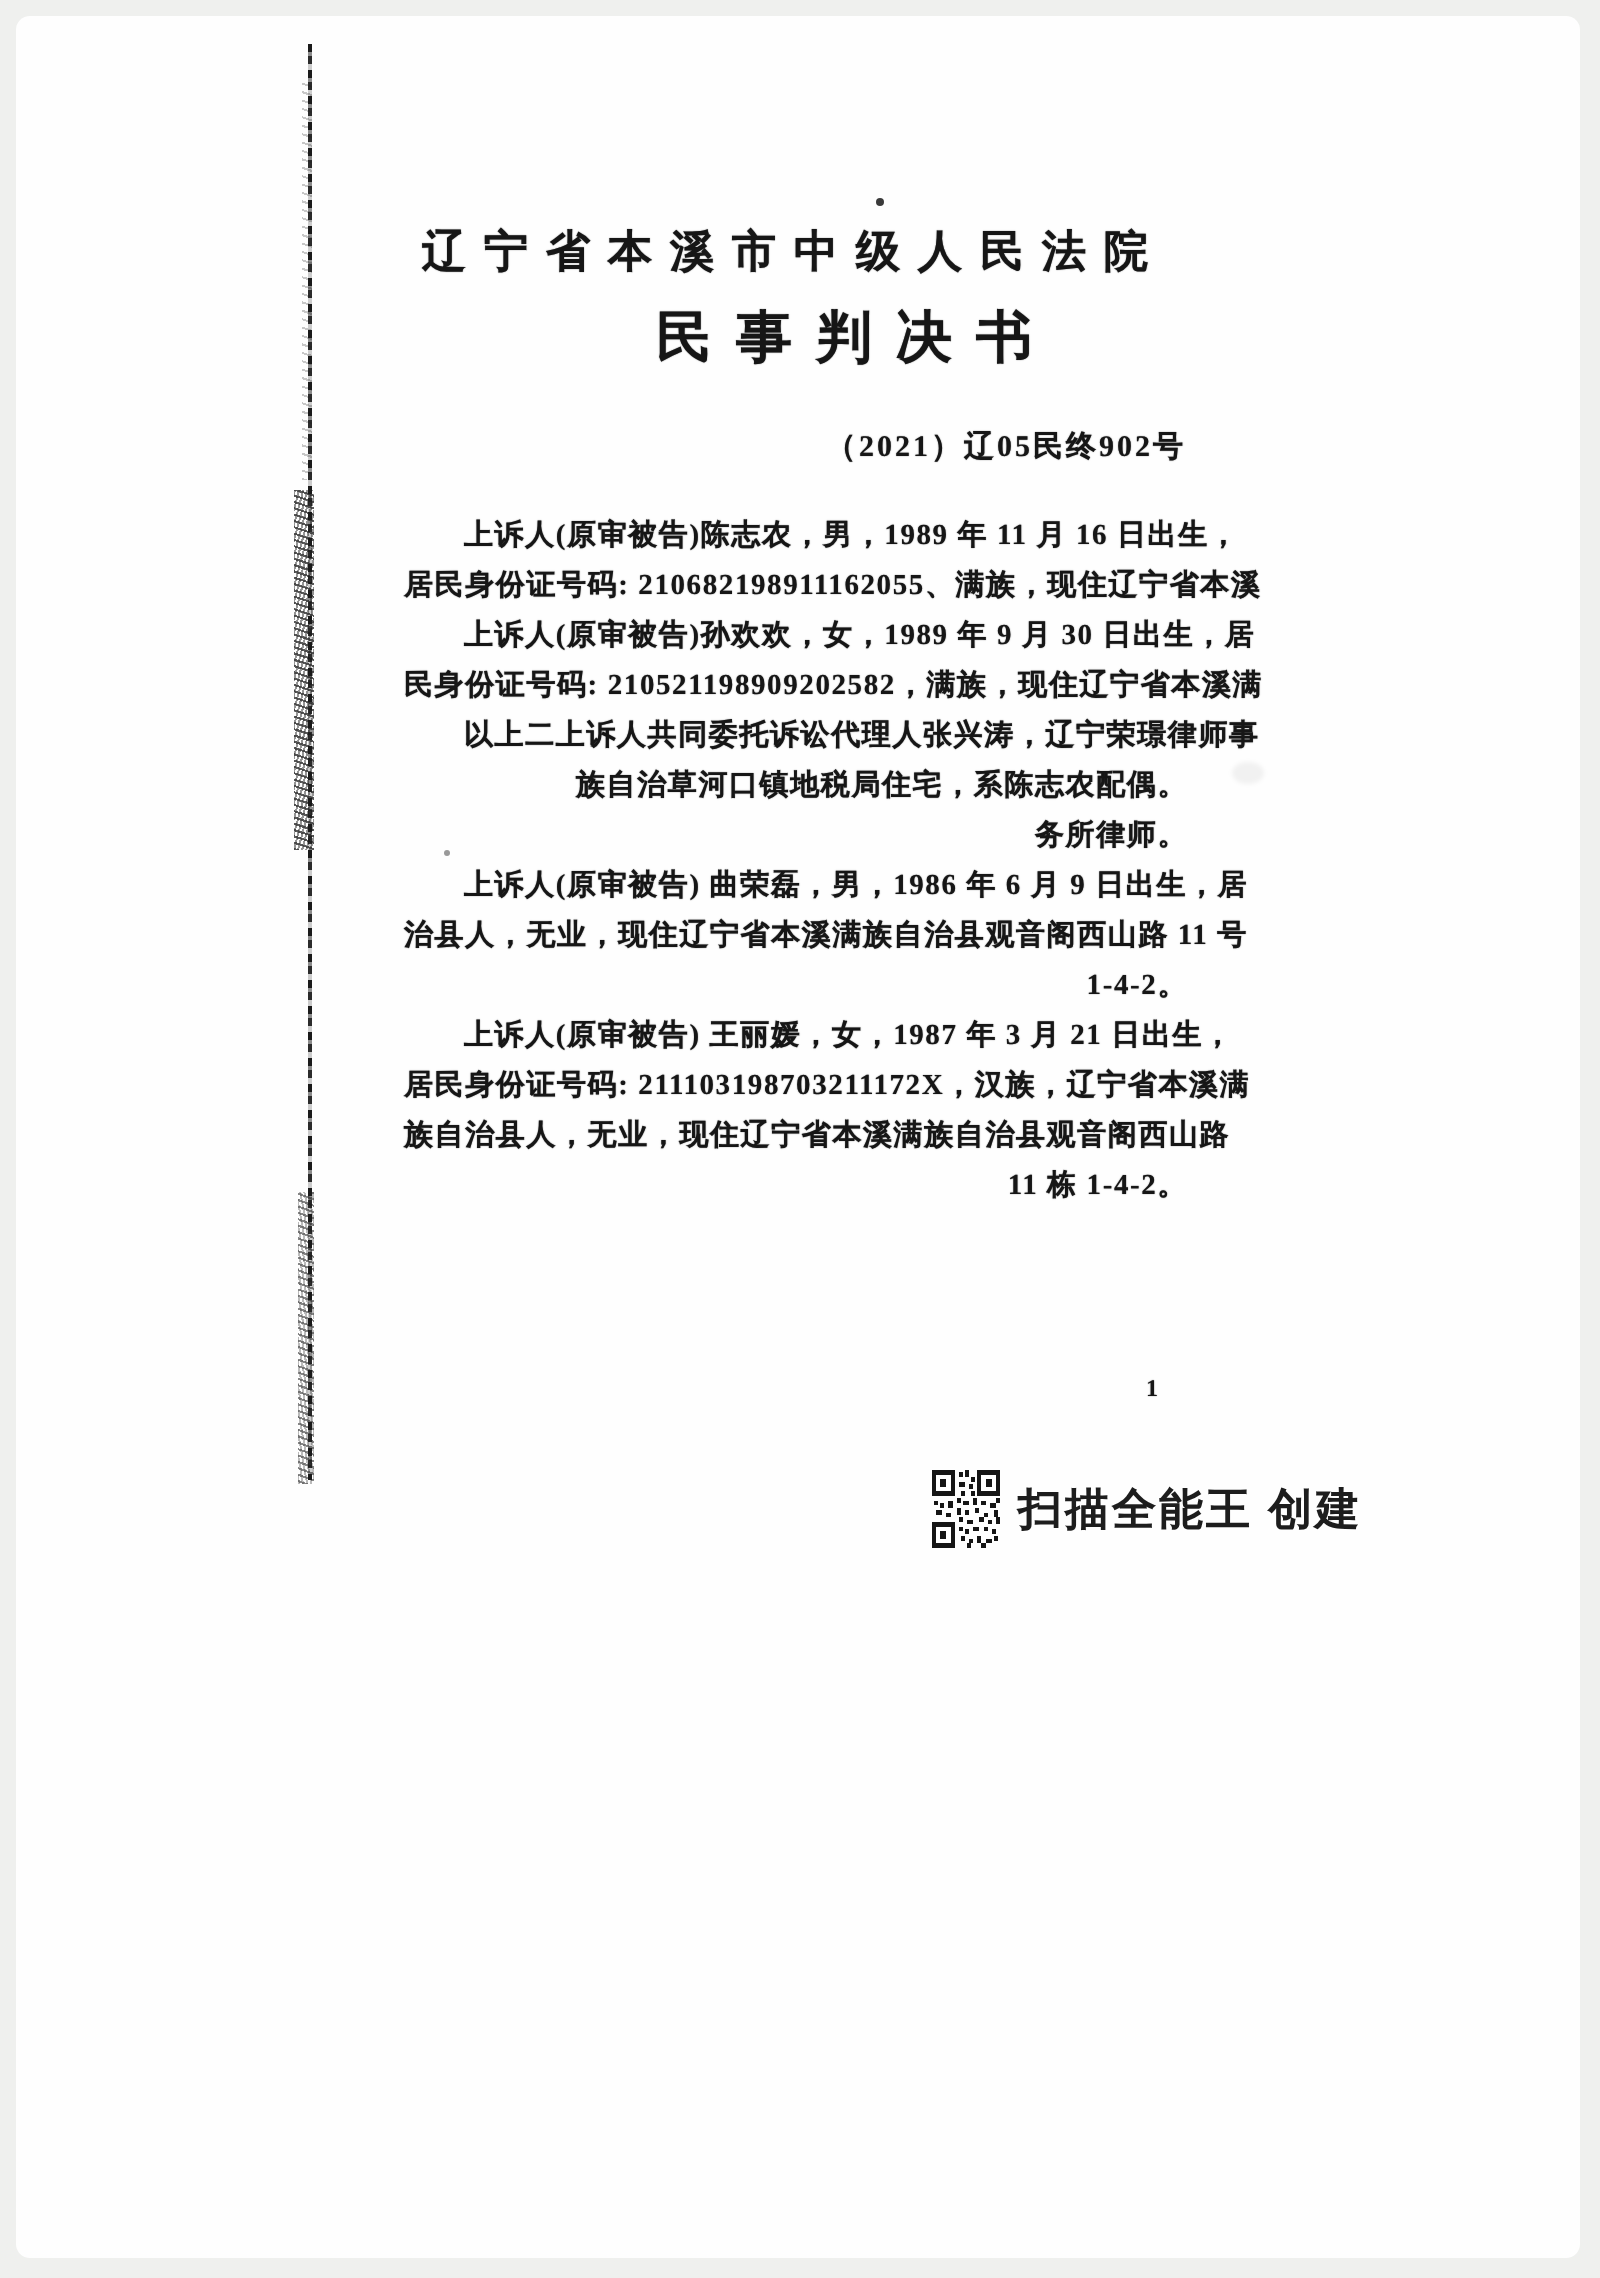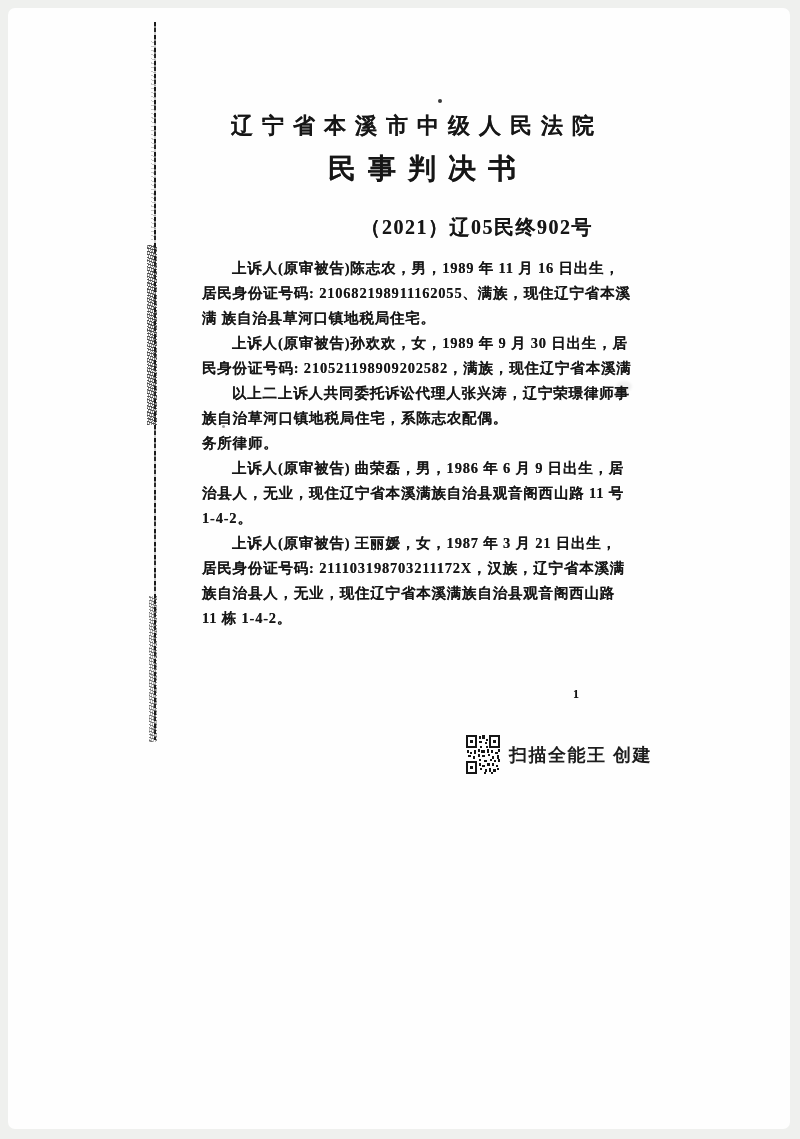--- a/index.html
+++ b/index.html
@@ -39,45 +39,45 @@
       repeating-linear-gradient(80deg, rgba(25,25,25,.4) 0 1px, transparent 1px 2px);
   }
   .speck1{position:absolute;left:438px;top:99px;width:4px;height:4px;border-radius:50%;background:#3a3a3a;}
   .speck2{position:absolute;left:616px;top:381px;width:16px;height:11px;border-radius:50%;
           background:rgba(0,0,0,.05);filter:blur(1px);}
   .speck3{position:absolute;left:222px;top:425px;width:3px;height:3px;border-radius:50%;background:rgba(30,30,30,.45);}
   
   .inky{text-shadow:0 0 .6px rgba(10,10,10,.65);}
   .court{
     position:absolute;left:202px;top:111px;width:392px;margin:0;
-    text-align:right;font-size:22px;font-weight:700;
+    text-align:left;font-size:22px;font-weight:700;
     letter-spacing:9px;padding-left:9px;white-space:nowrap;
   }
   .doctype{
     position:absolute;left:220px;top:150px;width:392px;margin:0;
     text-align:center;font-size:28px;font-weight:700;
     letter-spacing:12px;padding-left:12px;white-space:nowrap;
   }
   .caseno{
     position:absolute;top:214px;right:207px;
-    font-size:20px;font-weight:700;letter-spacing:1.5px;white-space:nowrap;
+    font-size:15px;font-weight:700;letter-spacing:1.5px;white-space:nowrap;
   }
   .bodytext{
     position:absolute;left:202px;top:256px;width:392px;
-    font-size:14.5px;font-weight:600;letter-spacing:.8px;
+    font-size:14.5px;font-weight:600;letter-spacing:.8px;text-align:right;
   }
   .line{height:25px;line-height:25px;white-space:nowrap;}
   .indent{text-indent:30px;}
   .pageno{position:absolute;left:573px;top:687px;font-size:12px;font-weight:700;}
   
   .scanner{position:absolute;left:466px;top:735px;display:flex;align-items:center;gap:9px;}
   .qr{display:block;}
   .scanner-label{
     font-family:"Liberation Sans","DejaVu Sans",sans-serif;
-    font-size:18px;font-weight:700;letter-spacing:1.5px;color:#1d1d1d;
+    font-size:22px;font-weight:700;letter-spacing:1.5px;color:#1d1d1d;
     white-space:nowrap;
   }
 </style>
 </head>
 <body>
 
 <div class="canvas">
   <div class="sheet"></div>
 
   <div class="binding-line"></div>
@@ -88,21 +88,20 @@
   <div class="speck2"></div>
   <div class="speck3"></div>
 
   <h1 class="court inky">辽宁省本溪市中级人民法院</h1>
   <h2 class="doctype inky">民事判决书</h2>
   <div class="caseno inky">（2021）辽05民终902号</div>
 
   <main class="bodytext inky">
     <div class="line indent">上诉人(原审被告)陈志农，男，1989 年 11 月 16 日出生，</div>
     <div class="line">居民身份证号码: 210682198911162055、满族，现住辽宁省本溪</div>
-    <div class="line">满 族自治县草河口镇地税局住宅。</div>
     <div class="line indent">上诉人(原审被告)孙欢欢，女，1989 年 9 月 30 日出生，居</div>
     <div class="line">民身份证号码: 210521198909202582，满族，现住辽宁省本溪满</div>
     <div class="line indent">以上二上诉人共同委托诉讼代理人张兴涛，辽宁荣璟律师事</div>
     <div class="line">族自治草河口镇地税局住宅，系陈志农配偶。</div>
     <div class="line">务所律师。</div>
     <div class="line indent">上诉人(原审被告) 曲荣磊，男，1986 年 6 月 9 日出生，居</div>
     <div class="line">治县人，无业，现住辽宁省本溪满族自治县观音阁西山路 11 号</div>
     <div class="line">1-4-2。</div>
     <div class="line indent">上诉人(原审被告) 王丽媛，女，1987 年 3 月 21 日出生，</div>
     <div class="line">居民身份证号码: 211103198703211172X，汉族，辽宁省本溪满</div>

